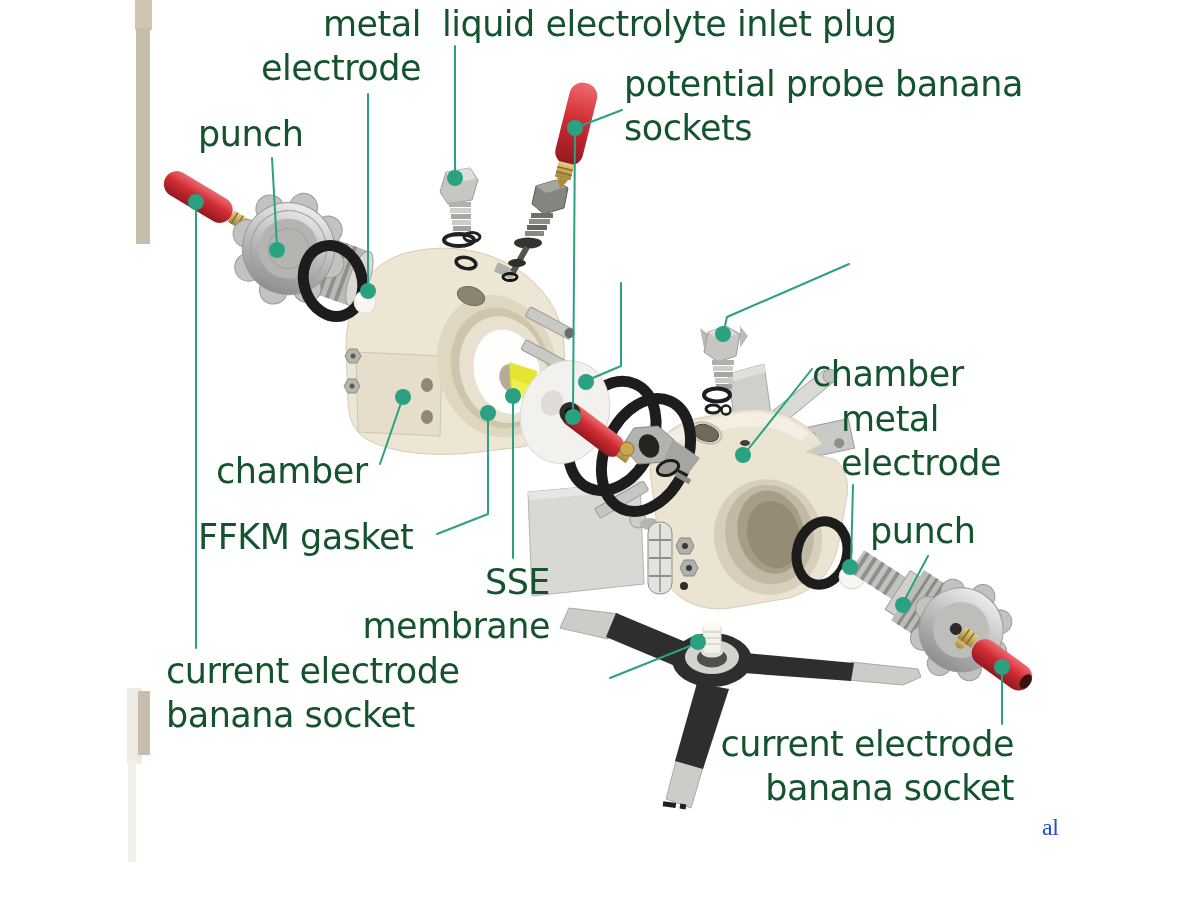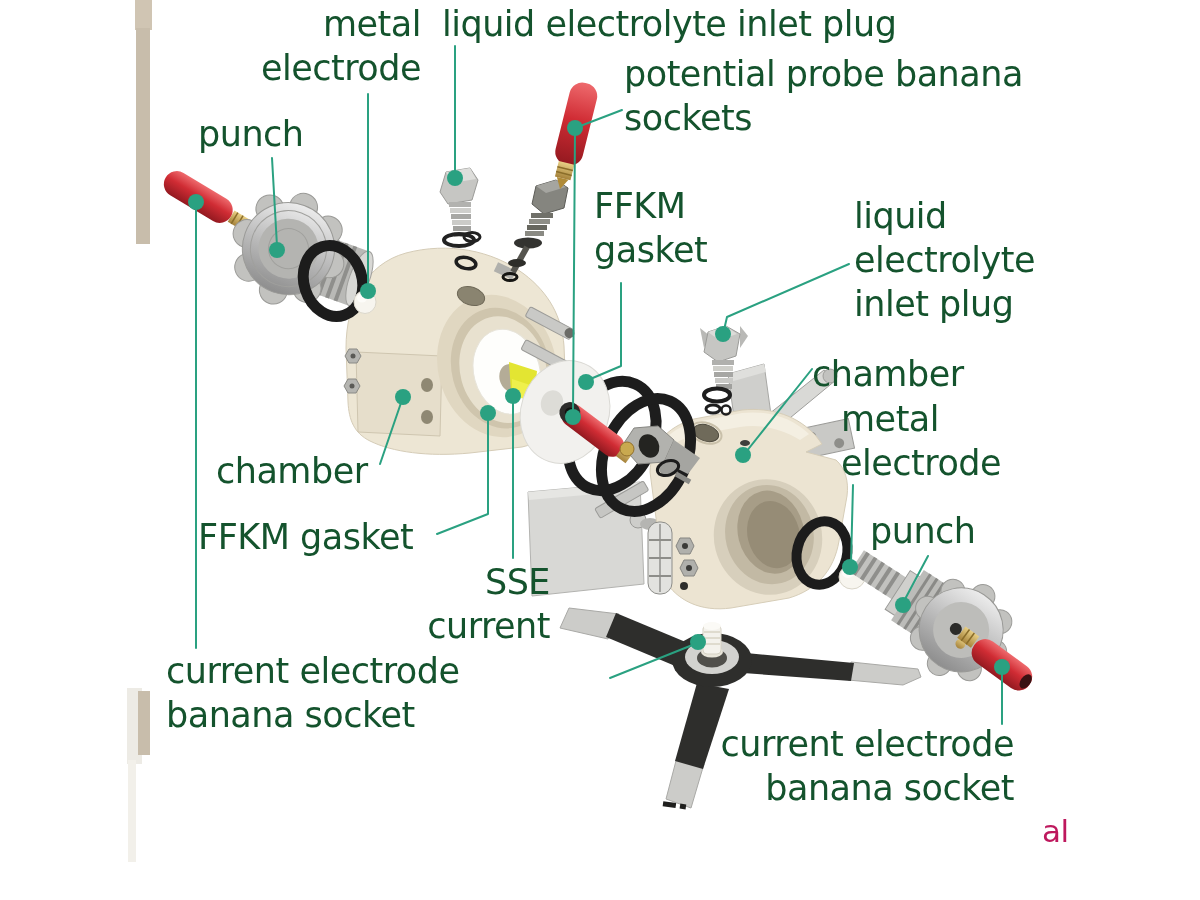--- a/index.html
+++ b/index.html
@@ -5,33 +5,33 @@
   html,body{margin:0;padding:0;background:#fff;}
   #stage{position:relative;width:1200px;height:900px;background:#fff;overflow:hidden;
          font-family:"DejaVu Sans","Liberation Sans",sans-serif;}
   #illustration{position:absolute;left:0;top:0;}
   .lbl{position:absolute;color:#14532d;font-size:35px;line-height:1.26;letter-spacing:-0.5px;
        white-space:pre-line;pointer-events:none;}
   .lbl.r{text-align:right;}
   #lbl-punch-left{left:198px;top:112px;}
   #lbl-metal-electrode-left{left:205px;top:2px;width:216px;}
   #lbl-liquid-top{left:442px;top:2px;}
-  #lbl-potential-probe{left:624px;top:52px;}
+  #lbl-potential-probe{left:624px;top:62px;}
   #lbl-ffkm-mid{left:594px;top:184px;}
   #lbl-liquid-right{left:854px;top:194px;}
   #lbl-chamber-right{left:812px;top:352px;}
   #lbl-metal-electrode-right{left:841px;top:397px;}
   #lbl-punch-right{left:870px;top:509px;}
   #lbl-chamber-left{left:216px;top:449px;}
   #lbl-ffkm-left{left:198px;top:515px;}
   #lbl-sse-membrane{left:348px;top:560px;width:202px;}
   #lbl-current-left{left:166px;top:649px;}
   #lbl-tripod{left:495px;top:662px;}
   #lbl-current-right{left:714px;top:722px;width:300px;}
-  #lbl-partial{left:1042px;top:812px;font-size:31px;color:#be185d;}
+  #lbl-partial{left:1042px;top:812px;font-size:24px;color:#1d4ed8;font-family:Liberation Serif, serif;}
 </style>
 </head>
 <body>
 
 <div id="stage">
 
 <svg id="illustration" width="1200" height="900" viewBox="0 0 1200 900">
   <defs>
     <linearGradient id="gRed" x1="0" y1="0" x2="0" y2="1">
       <stop offset="0" stop-color="#ee6a6d"></stop>
@@ -364,31 +364,26 @@
     <circle cx="196" cy="202" r="8"></circle>
   </g>
 </svg>
 
   <div class="lbl" id="lbl-punch-left">punch</div>
   <div class="lbl r" id="lbl-metal-electrode-left">metal
 electrode</div>
   <div class="lbl" id="lbl-liquid-top">liquid electrolyte inlet plug</div>
   <div class="lbl" id="lbl-potential-probe">potential probe banana
 sockets</div>
-  <div class="lbl" id="lbl-ffkm-mid">FFKM
-gasket</div>
-  <div class="lbl" id="lbl-liquid-right">liquid
-electrolyte
-inlet plug</div>
   <div class="lbl" id="lbl-chamber-right">chamber</div>
   <div class="lbl" id="lbl-metal-electrode-right">metal
 electrode</div>
   <div class="lbl" id="lbl-punch-right">punch</div>
   <div class="lbl" id="lbl-chamber-left">chamber</div>
   <div class="lbl" id="lbl-ffkm-left">FFKM gasket</div>
   <div class="lbl r" id="lbl-sse-membrane">SSE
-current</div>
+membrane</div>
   <div class="lbl" id="lbl-current-left">current electrode
 banana socket</div>
   <div class="lbl r" id="lbl-current-right">current electrode
 banana socket</div>
   <div class="lbl" id="lbl-partial">al</div>
 </div>
 
 </body></html>

